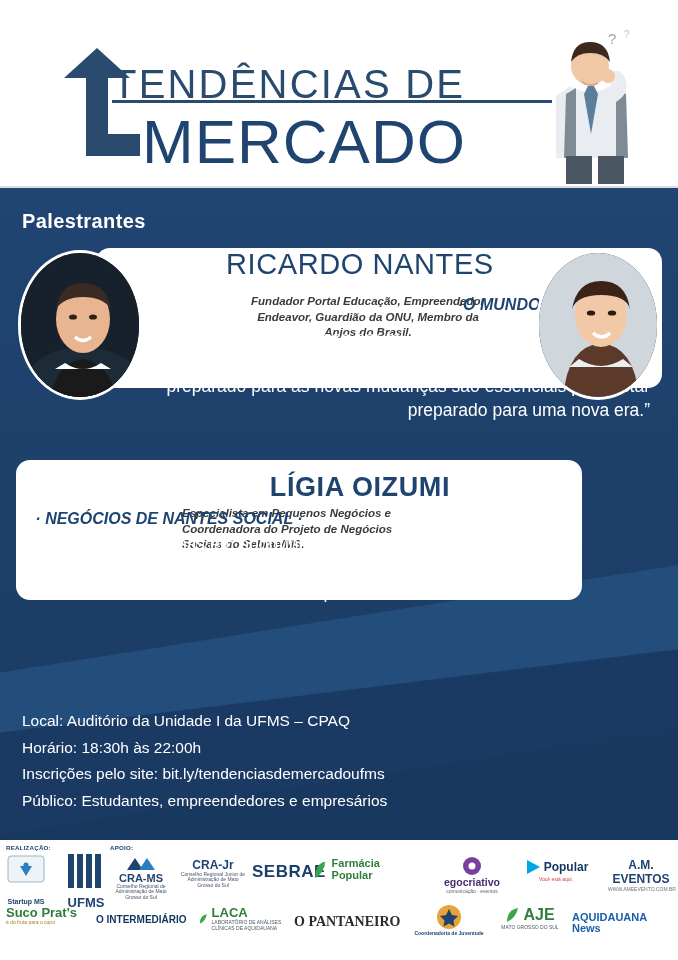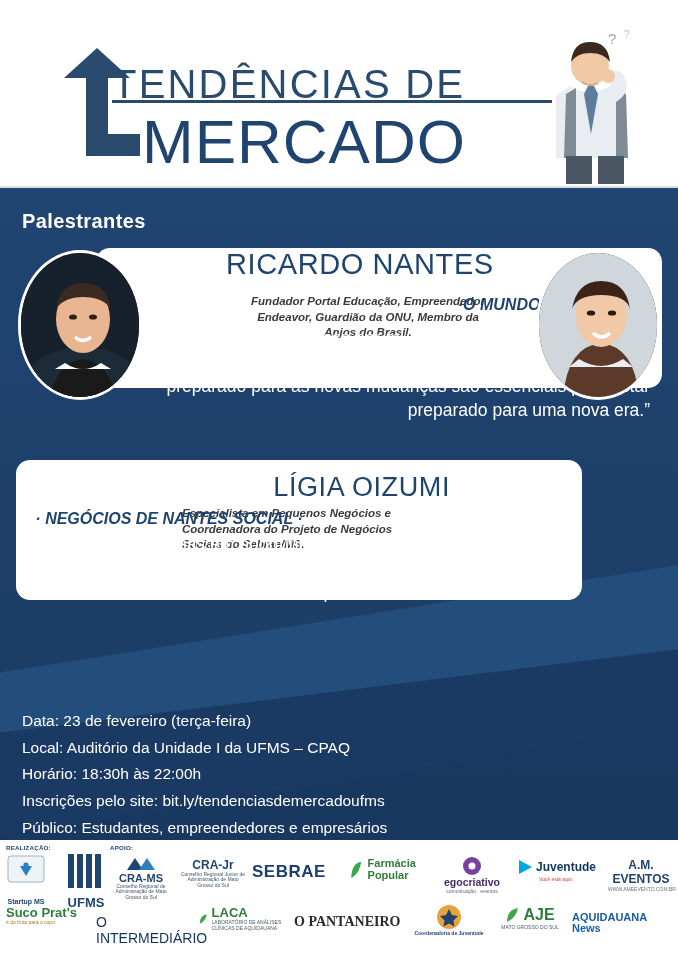--- a/index.html
+++ b/index.html
@@ -96,21 +96,21 @@
   }
   .quote1 {
     position: absolute; left: 150px; top: 138px; width: 500px;
     color: #ffffff; font-size: 17.5px; line-height: 1.38;
     text-align: right;
   }
 
   .card.s2 { left: 16px; top: 272px; width: 566px; height: 140px; }
   .name2 {
     position: absolute; right: 132px; top: 12px;
-    font-size: 27px; font-weight: 400; color: #1f4470;
+    font-size: 27px; font-weight: 700; color: #1f4470;
     letter-spacing: .6px;
   }
   .role2 {
     position: absolute; right: 150px; top: 46px; width: 250px;
     font-size: 11.5px; font-style: italic; color: #3b3b3b;
     line-height: 1.35; font-weight: 700;
   }
   .topic2 {
     position: absolute; left: 8px; top: 50px; width: 290px;
     text-align: center; font-size: 16px; font-weight: 700;
@@ -230,21 +230,20 @@
         <ellipse cx="52" cy="60" rx="4.2" ry="2.6" fill="#2b1a10"></ellipse>
         <ellipse cx="73" cy="60" rx="4.2" ry="2.6" fill="#2b1a10"></ellipse>
         <path d="M54 80 q9 8 17 0" stroke="#ffffff" stroke-width="3.4" fill="none"></path>
         <path d="M40 106 q22 14 44 0 l10 8 l-64 0 z" fill="#eceff2"></path>
       </svg>
     </div>
 
     <div class="quote2">“Transforme problemas em oportunidades! Onde há necessidades, há também um mercado! Conheça um nova forma de empreender e lucrar fazendo o bem ao mesmo tempo.”</div>
 
     <div class="info">
-      <div>Data: 23 de fevereiro (terça-feira)</div>
       <div>Local: Auditório da Unidade I da UFMS – CPAQ</div>
       <div>Horário: 18:30h às 22:00h</div>
       <div>Inscrições pelo site: bit.ly/tendenciasdemercadoufms</div>
       <div>Público: Estudantes, empreendedores e empresários</div>
     </div>
   </div>
 
   <div class="sponsors">
 
     <div style="position:absolute;left:6px;top:4px;" class="spon-label">REALIZAÇÃO:</div>
@@ -280,21 +279,21 @@
 
     <div style="position:absolute;left:180px;top:18px;width:66px;text-align:center;">
       <div style="font-size:12px;font-weight:700;color:#1f4470;">CRA-Jr</div>
       <div class="tiny" style="color:#44546a;line-height:1.05;">Conselho Regional Junior de Administração de Mato Grosso do Sul</div>
     </div>
 
     <div style="position:absolute;left:252px;top:22px;width:70px;text-align:center;">
       <div style="font-size:17px;font-weight:700;color:#1b3f6b;letter-spacing:.5px;">SEBRAE</div>
     </div>
 
-    <div style="position:absolute;left:348px;top:18px;width:96px;">
+    <div style="position:absolute;left:312px;top:18px;width:96px;">
       <div style="display:flex;align-items:center;gap:3px;">
         <svg width="20" height="24" viewBox="0 0 20 24">
             <path d="M4 22 q0 -18 12 -20 q-2 14 -12 20z" fill="#3aa84a"></path>
           </svg>
         <div style="font-size:11px;font-weight:700;color:#2f7d3a;line-height:1.05;">Farmácia Popular</div>
       </div>
     </div>
 
     <div style="position:absolute;left:432px;top:16px;width:80px;text-align:center;">
       <svg width="22" height="20" viewBox="0 0 22 20" style="display:block;margin:0 auto;">
@@ -303,37 +302,37 @@
       </svg>
       <div style="font-size:10.5px;font-weight:700;color:#4a2a6a;">egocriativo</div>
       <div class="tiny" style="color:#6b5a7a;">comunicação · eventos</div>
     </div>
 
     <div style="position:absolute;left:508px;top:18px;width:96px;text-align:center;">
       <div style="display:flex;align-items:center;justify-content:center;gap:2px;">
         <svg width="18" height="18" viewBox="0 0 18 18">
             <path d="M3 2 l13 7 l-13 7z" fill="#00a7e1"></path>
           </svg>
-        <div style="font-size:12px;font-weight:700;color:#12355e;">Juventude</div>
+        <div style="font-size:12px;font-weight:700;color:#12355e;">Popular</div>
       </div>
       <div class="tiny" style="color:#e03a3a;">Você está aqui.</div>
     </div>
 
     <div style="position:absolute;left:608px;top:18px;width:66px;text-align:center;">
       <div style="font-size:12px;font-weight:700;color:#1f4470;">A.M. EVENTOS</div>
       <div class="tiny" style="color:#6a7480;">WWW.AMEEVENTO.COM.BR</div>
     </div>
 
     <div style="position:absolute;left:6px;top:66px;width:86px;">
       <div style="font-size:13px;font-weight:700;color:#2f7d3a;line-height:1;">Suco Prat's</div>
       <div class="tiny" style="color:#b07a1e;">é do fruta para o copo</div>
     </div>
 
     <div style="position:absolute;left:96px;top:74px;width:96px;">
-      <div style="font-size:14px;font-weight:400;color:#12355e;">O INTERMEDIÁRIO</div>
+      <div style="font-size:10px;font-weight:700;color:#12355e;">O INTERMEDIÁRIO</div>
     </div>
 
     <div style="position:absolute;left:198px;top:66px;width:94px;">
       <div style="display:flex;align-items:center;gap:3px;">
         <svg width="18" height="20" viewBox="0 0 18 20">
             <path d="M3 18 q0 -14 12 -16 q-2 12 -12 16z" fill="#3aa84a"></path>
           </svg>
         <div>
           <div style="font-size:13px;font-weight:700;color:#2f7d3a;line-height:1;">LACA</div>
           <div class="tiny" style="color:#4a5a6a;">LABORATÓRIO DE ANÁLISES CLÍNICAS DE AQUIDAUANA</div>

